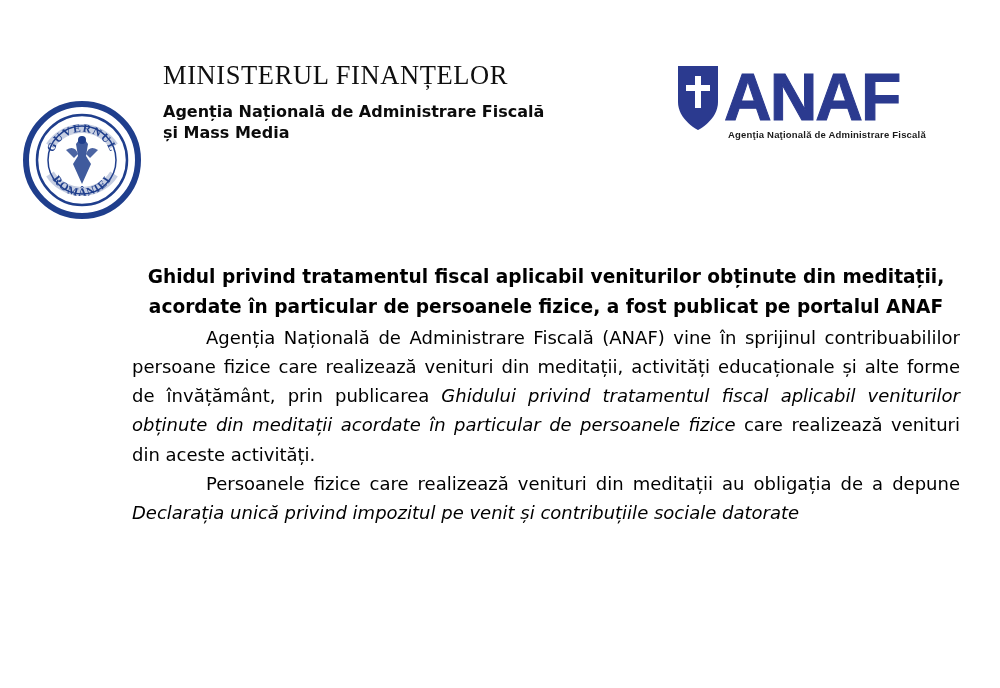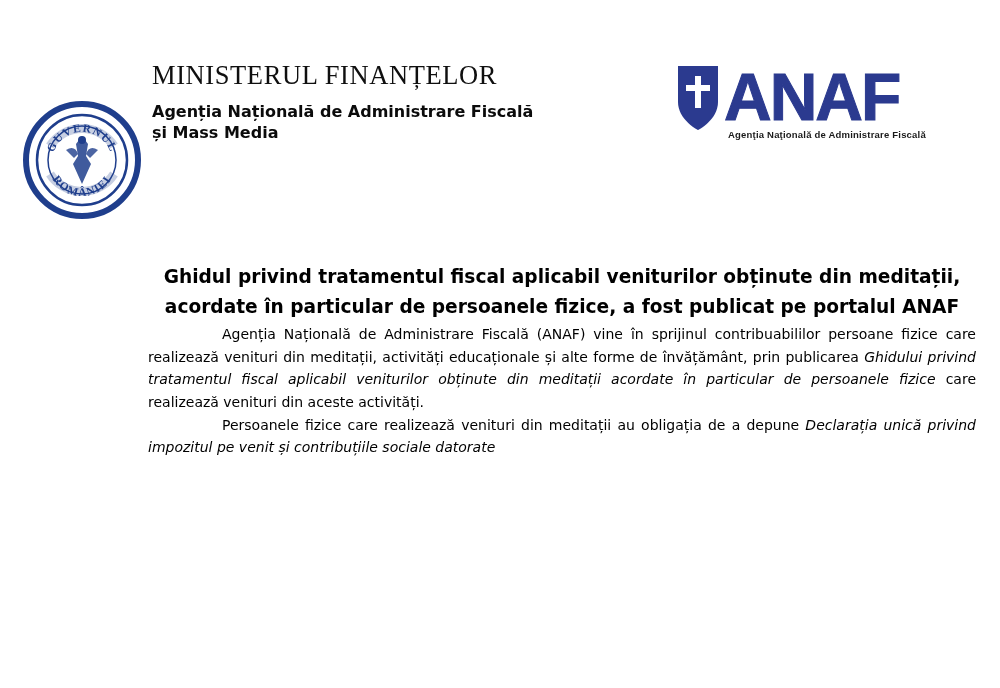--- a/index.html
+++ b/index.html
@@ -33,21 +33,21 @@
     position: absolute;
     left: 22px;
     top: 62px;
     width: 120px;
     height: 120px;
   }
   .seal svg { display: block; }
 
   .ministry-block {
     position: absolute;
-    left: 152px;
+    left: 163px;
     top: 22px;
     width: 470px;
   }
   .ministry-title {
     font-family: "Liberation Serif", serif;
     font-size: 26.5px;
     letter-spacing: 0.6px;
     color: #0f0f0f;
     white-space: nowrap;
   }
@@ -73,36 +73,36 @@
     left: 672px;
     top: 20px;
     width: 292px;
     height: 92px;
   }
   .anaf-logo svg { display: block; }
 
   
   .content {
     position: absolute;
-    left: 148px;
+    left: 132px;
     top: 262px;
     width: 828px;
   }
   .doc-title {
     font-family: "DejaVu Sans", sans-serif;
     font-weight: bold;
     font-size: 18.6px;
     line-height: 1.64;
     text-align: center;
     color: #000;
   }
   p.para {
     margin: 0;
     font-family: "DejaVu Sans", sans-serif;
-    font-size: 14px;
+    font-size: 18px;
     line-height: 1.62;
     text-align: justify;
     text-indent: 74px;
     color: #000;
   }
   .p1 { margin-top: 62px; }
   .p2 { margin-top: 26px; }
   .it { font-style: italic; }
 </style>
 </head>

